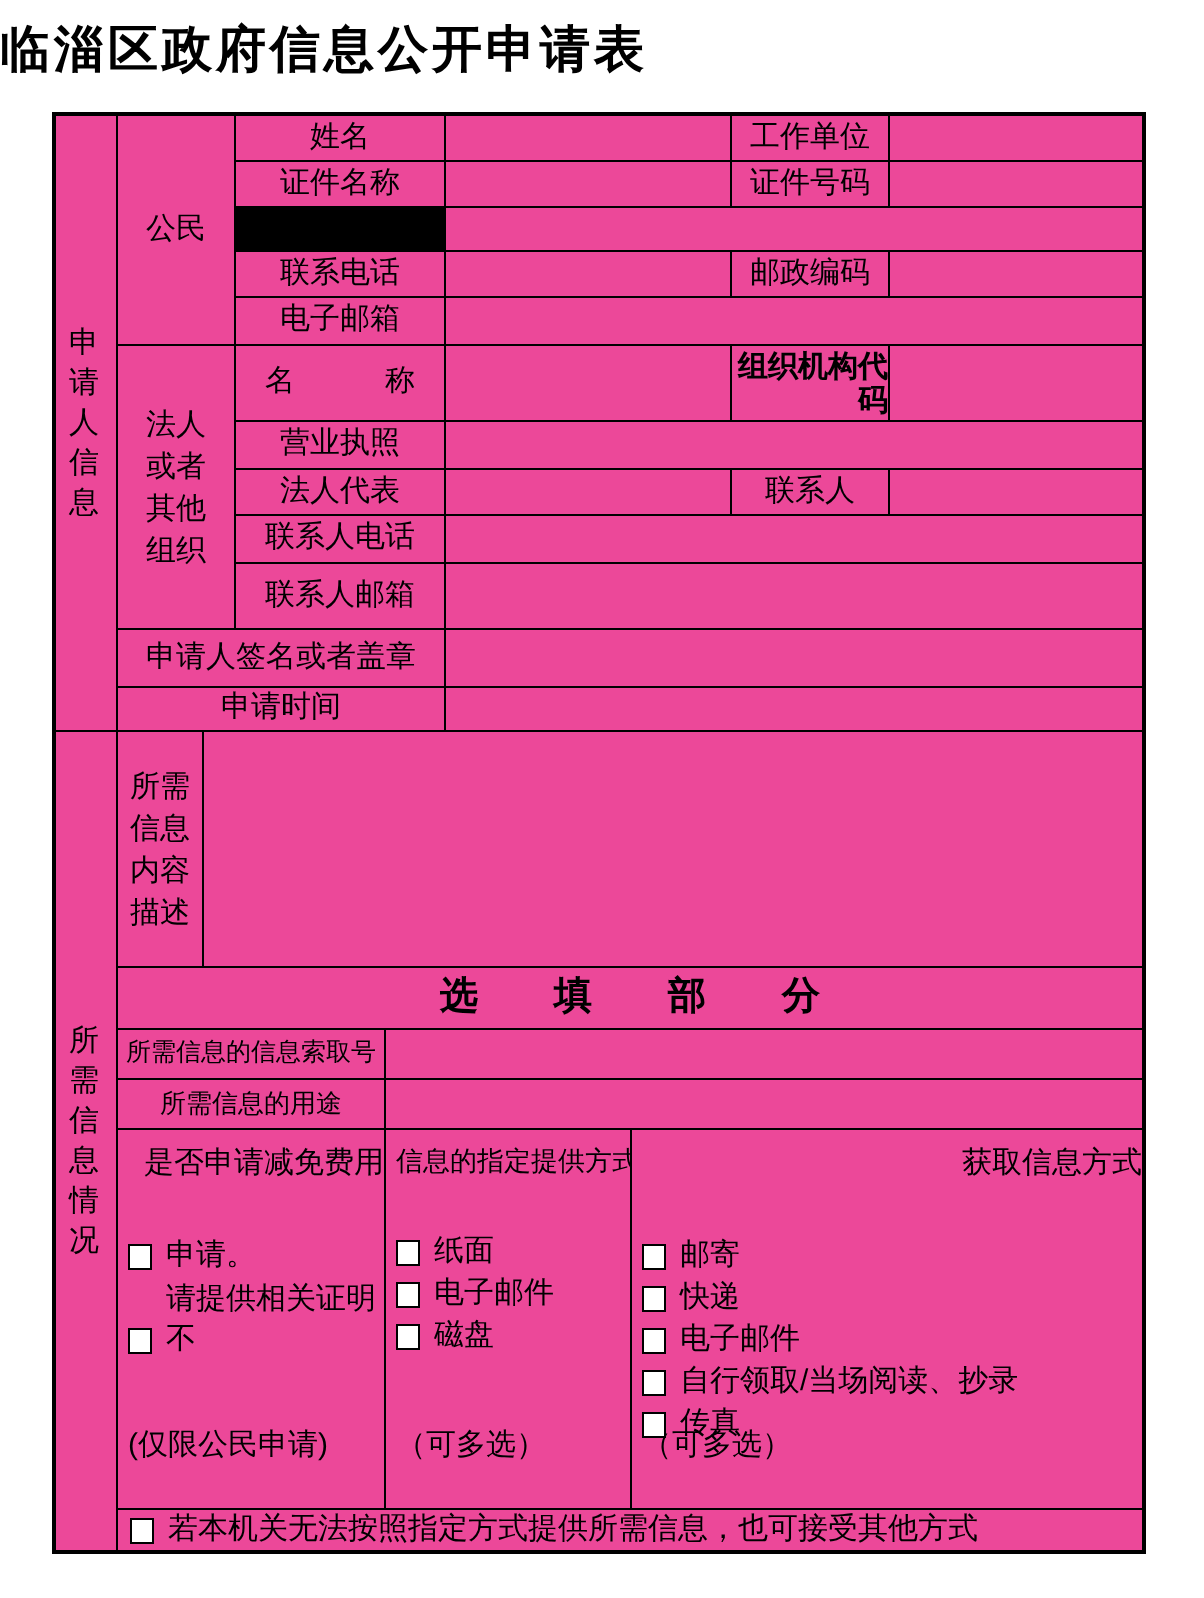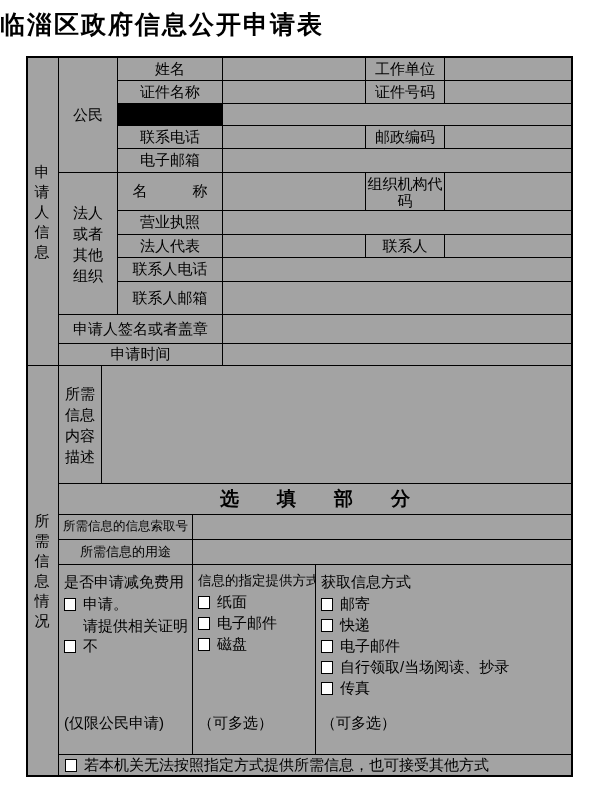--- a/index.html
+++ b/index.html
@@ -20,36 +20,36 @@
   .grid { display:grid; gap:1px; background:#000; }
   .gt {
     grid-template-columns:30px 58px 104px 142px 78px 126px;
     grid-template-rows:22px 22px 21px 22px 23px 37px 23px 22px 23px 32px 28px 21px;
   }
   .gb {
     grid-template-columns:30px 42px 90px 122px 255px;
     grid-template-rows:117px 30px 24px 24px 189px 20px;
   }
   .cell {
-    background:#a3a3a3; display:flex; align-items:center; justify-content:center;
+    background:#ec4899; display:flex; align-items:center; justify-content:center;
     font-size:15px; overflow:hidden; line-height:1.25;
   }
   .vlabel  { width:17px; text-align:left; line-height:20px; }
   .wrap2   { width:34px; text-align:center; line-height:21px; }
-  .narrow  { width:84px; text-align:center; line-height:17px; }
+  .narrow  { width:84px; text-align:right; line-height:17px;font-weight:bold; }
   .fs135   { font-size:13.5px; }
   .fs13    { font-size:13px; }
   .fs125   { font-size:12.5px; }
   .bold16  { font-weight:bold; font-size:19px; }
   .optcell {
     flex-direction:column; align-items:stretch; justify-content:flex-start;
     position:relative;
   }
-  .opt-header { padding:8px 0 0 5px; white-space:nowrap; }
-  .opt-list   { margin-top:2px; }
+  .opt-header { padding:8px 0 0 5px; white-space:nowrap;text-align:right; }
+  .opt-list   { margin-top:26px; }
   .opt-item   { height:21px; display:flex; align-items:center; padding-left:5px; white-space:nowrap; }
   .cbx {
     width:12px; height:13px; border:1px solid #000; margin-right:7px;
     flex:none; background:#fff; box-sizing:border-box;
   }
   .sub-note { height:21px; line-height:21px; padding-left:24px; white-space:nowrap; }
   .opt-foot { position:absolute; left:5px; top:149px; white-space:nowrap; }
   .bottom-row { justify-content:flex-start; padding-left:6px; white-space:nowrap; }
 </style>
 </head>

